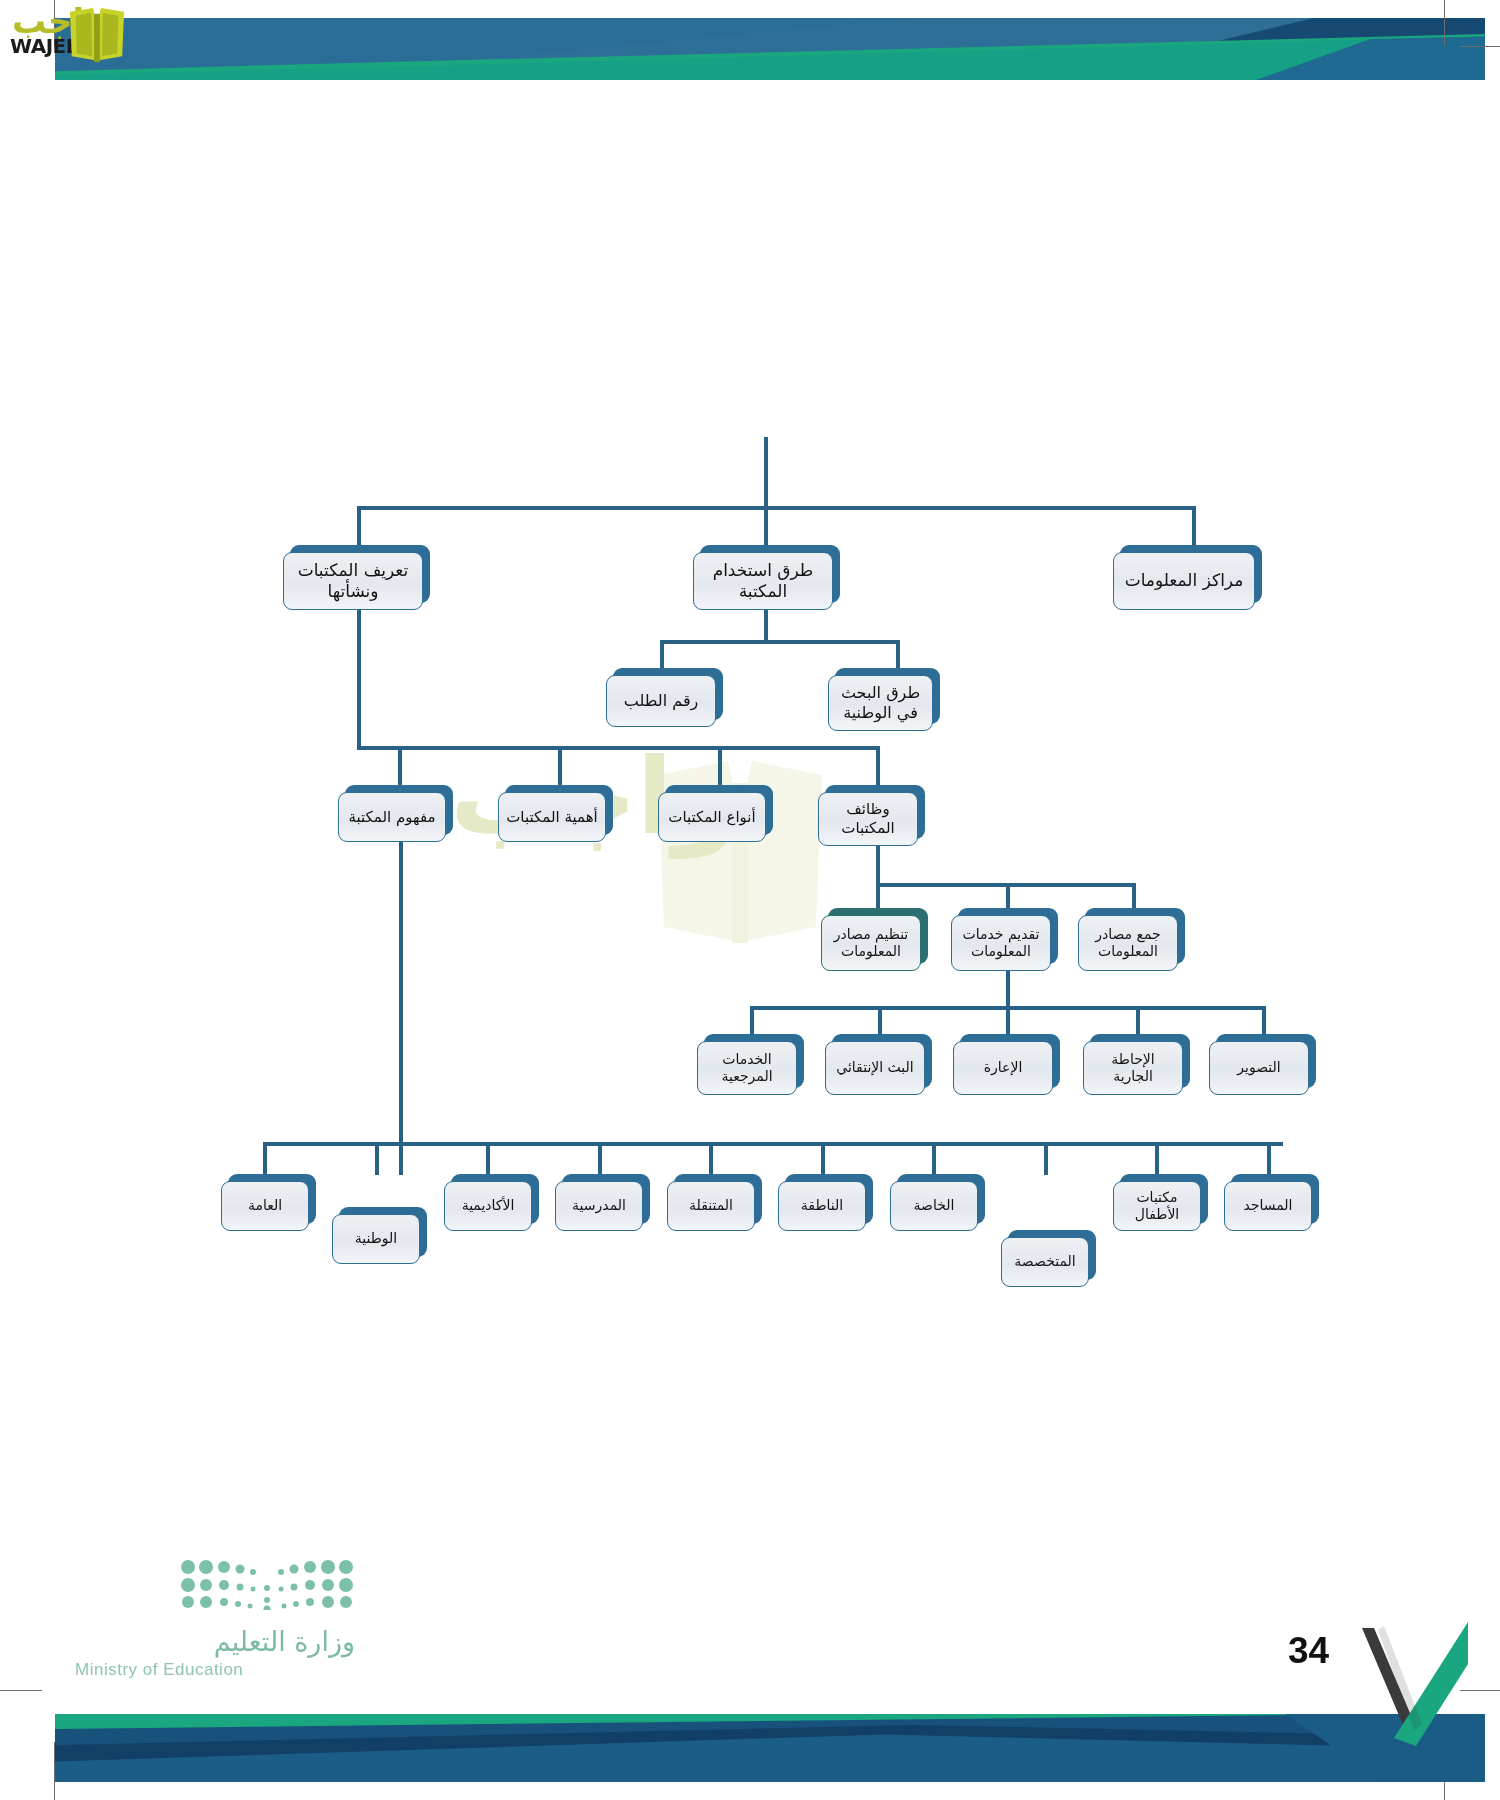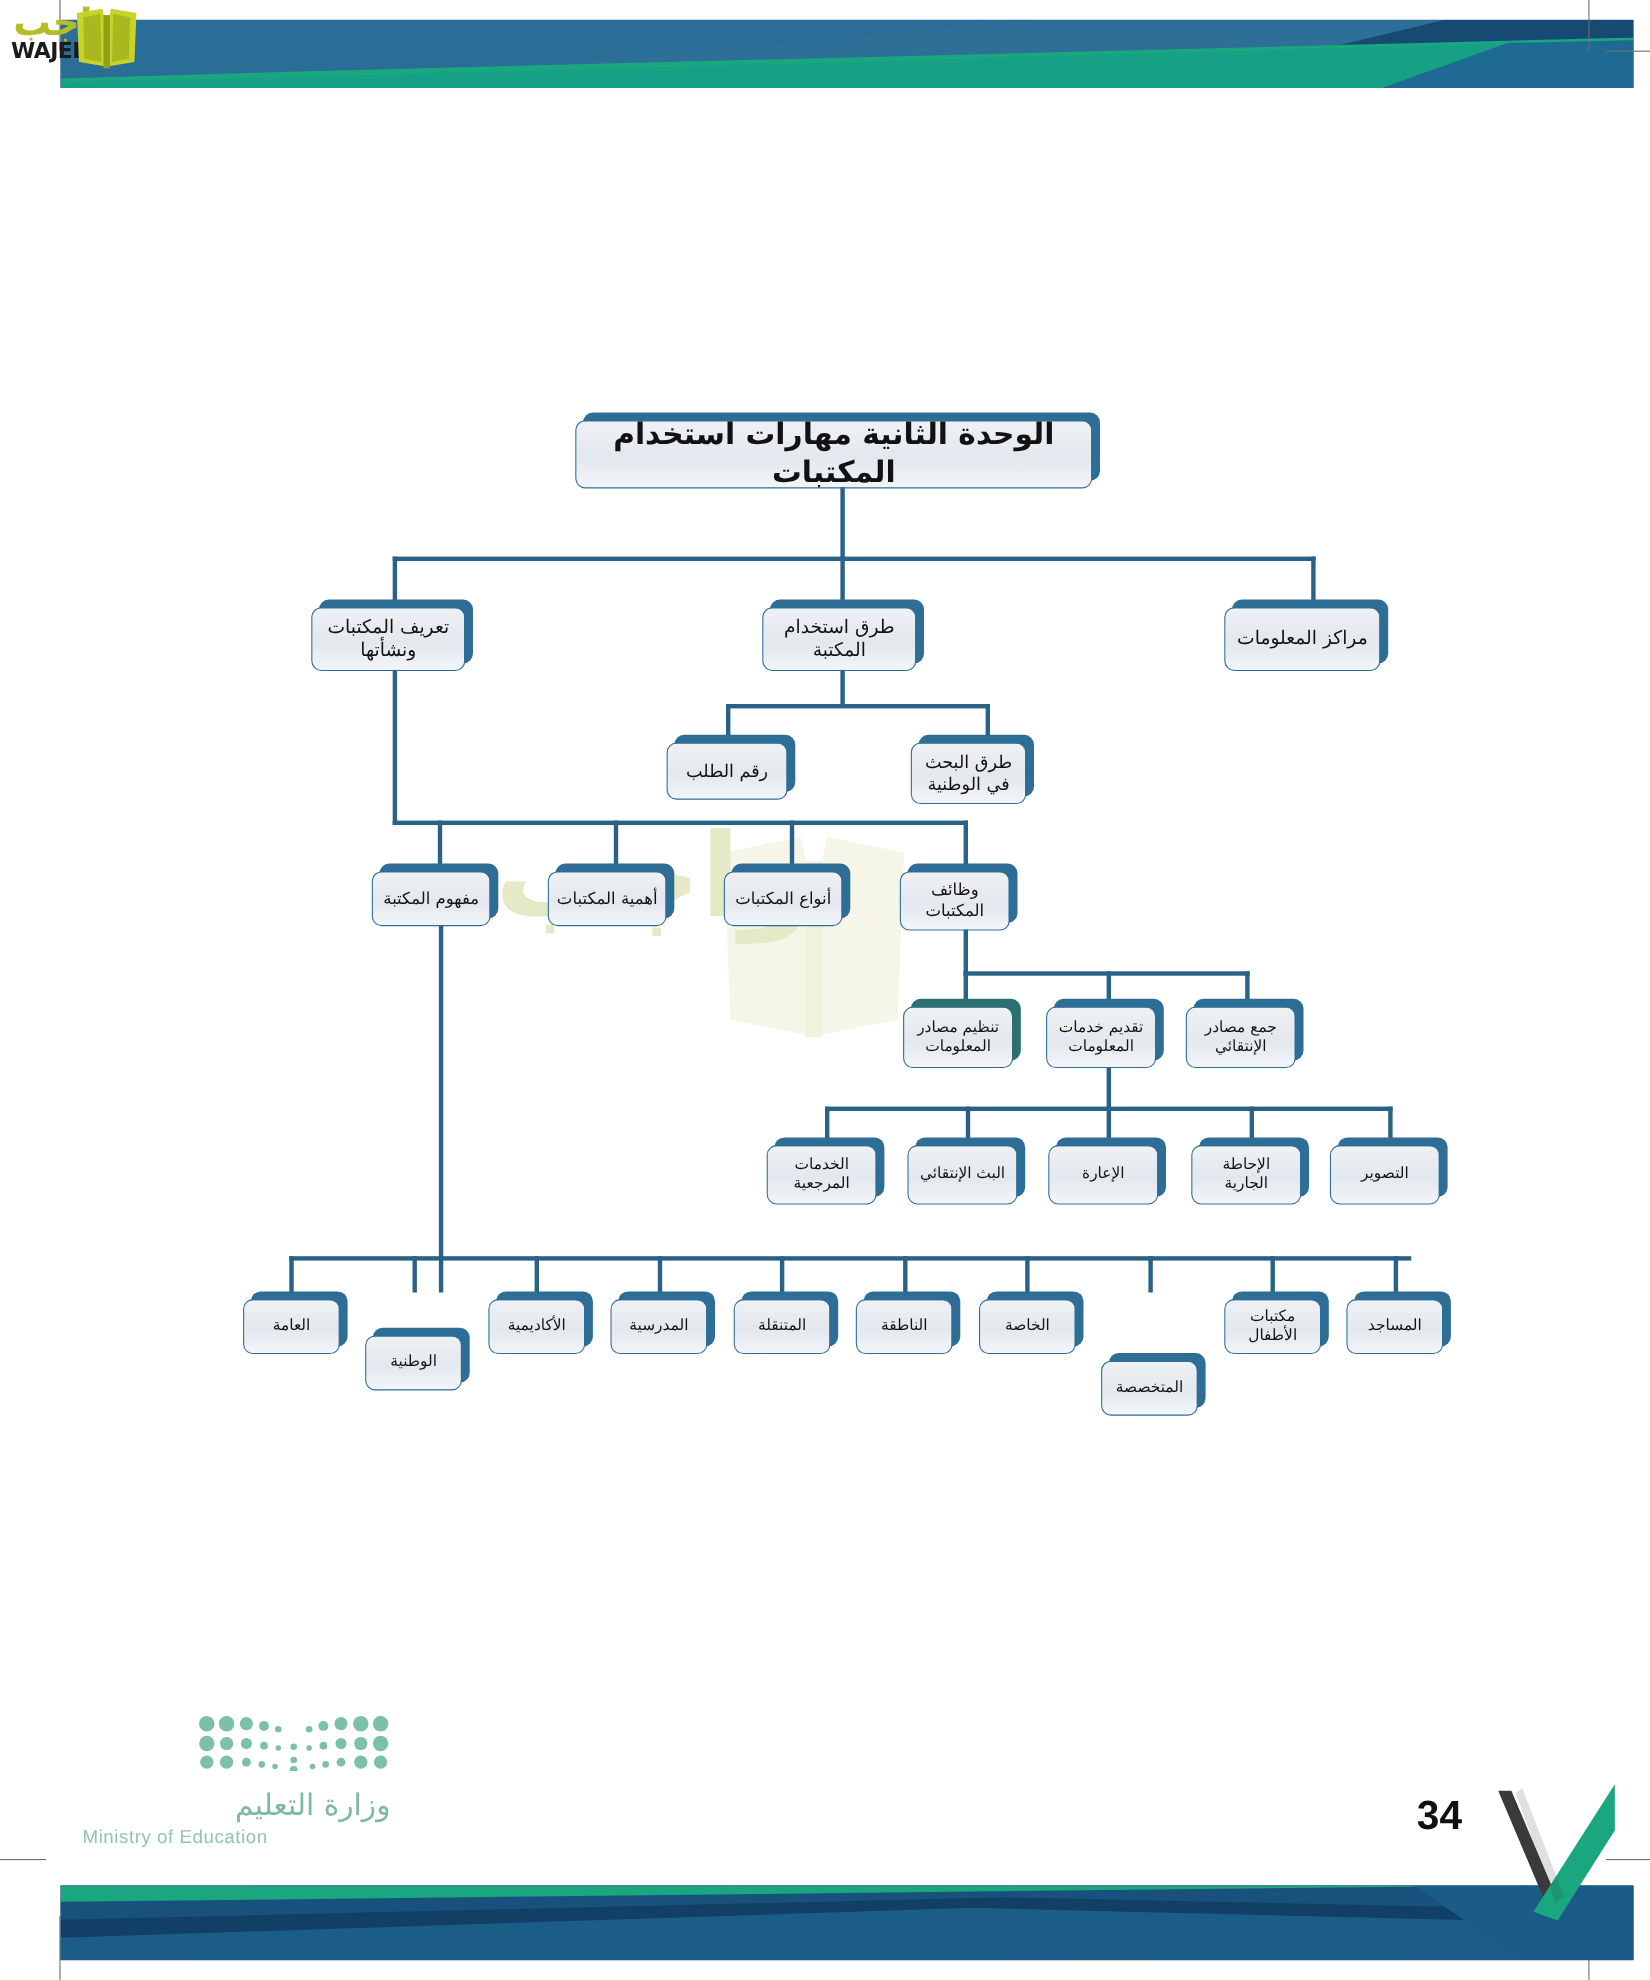--- a/index.html
+++ b/index.html
@@ -186,24 +186,20 @@
   <svg class="wm-book" viewBox="0 0 180 200">
     <path d="M8 20 L78 6 L84 34 L84 186 L14 172 Z" fill="#eef0d4"></path>
     <path d="M172 20 L102 6 L96 34 L96 186 L166 172 Z" fill="#eef0d4"></path>
     <rect x="82" y="28" width="16" height="160" fill="#e5e8c4"></rect>
   </svg>
   <div class="wm-ar">واجب</div>
 </div>
 
 <div class="diagram">
 
-  <div class="node title" style="left:530px; top:375px; width:470px; height:62px;">
-    <div class="shadow"></div>
-    <div class="face">الوحدة الثانية مهارات استخدام المكتبات</div>
-  </div>
 
   <div class="ln" style="left:764px; top:437px; width:4px; height:73px;"></div>
 
   <div class="ln" style="left:357px; top:506px; width:839px; height:4px;"></div>
 
   <div class="ln" style="left:357px; top:506px; width:4px; height:40px;"></div>
   <div class="ln" style="left:764px; top:506px; width:4px; height:40px;"></div>
   <div class="ln" style="left:1192px; top:506px; width:4px; height:40px;"></div>
 
   <div class="node lvl2" style="left:290px; top:545px; width:140px; height:58px;">
@@ -274,21 +270,21 @@
     <div class="face">تنظيم مصادر المعلومات</div>
   </div>
 
   <div class="node lvl5" style="left:958px; top:908px; width:100px; height:56px;">
     <div class="shadow"></div>
     <div class="face">تقديم خدمات المعلومات</div>
   </div>
 
   <div class="node lvl5" style="left:1085px; top:908px; width:100px; height:56px;">
     <div class="shadow"></div>
-    <div class="face">جمع مصادر الإنتقائي</div>
+    <div class="face">جمع مصادر المعلومات</div>
   </div>
 
   <div class="ln" style="left:1006px; top:964px; width:4px; height:46px;"></div>
   <div class="ln" style="left:750px; top:1006px; width:516px; height:4px;"></div>
   <div class="ln" style="left:750px; top:1006px; width:4px; height:30px;"></div>
   <div class="ln" style="left:878px; top:1006px; width:4px; height:30px;"></div>
   <div class="ln" style="left:1006px; top:1006px; width:4px; height:30px;"></div>
   <div class="ln" style="left:1136px; top:1006px; width:4px; height:30px;"></div>
   <div class="ln" style="left:1262px; top:1006px; width:4px; height:30px;"></div>
 

